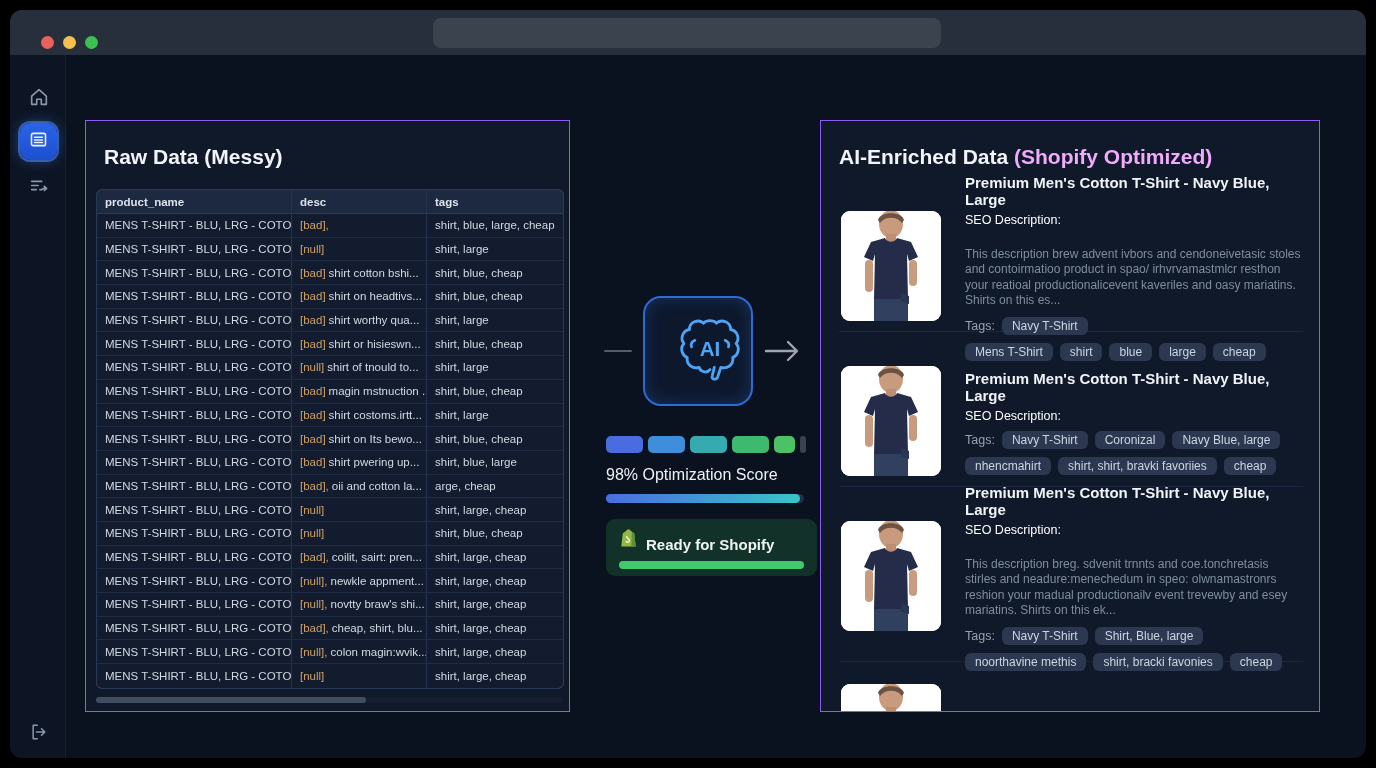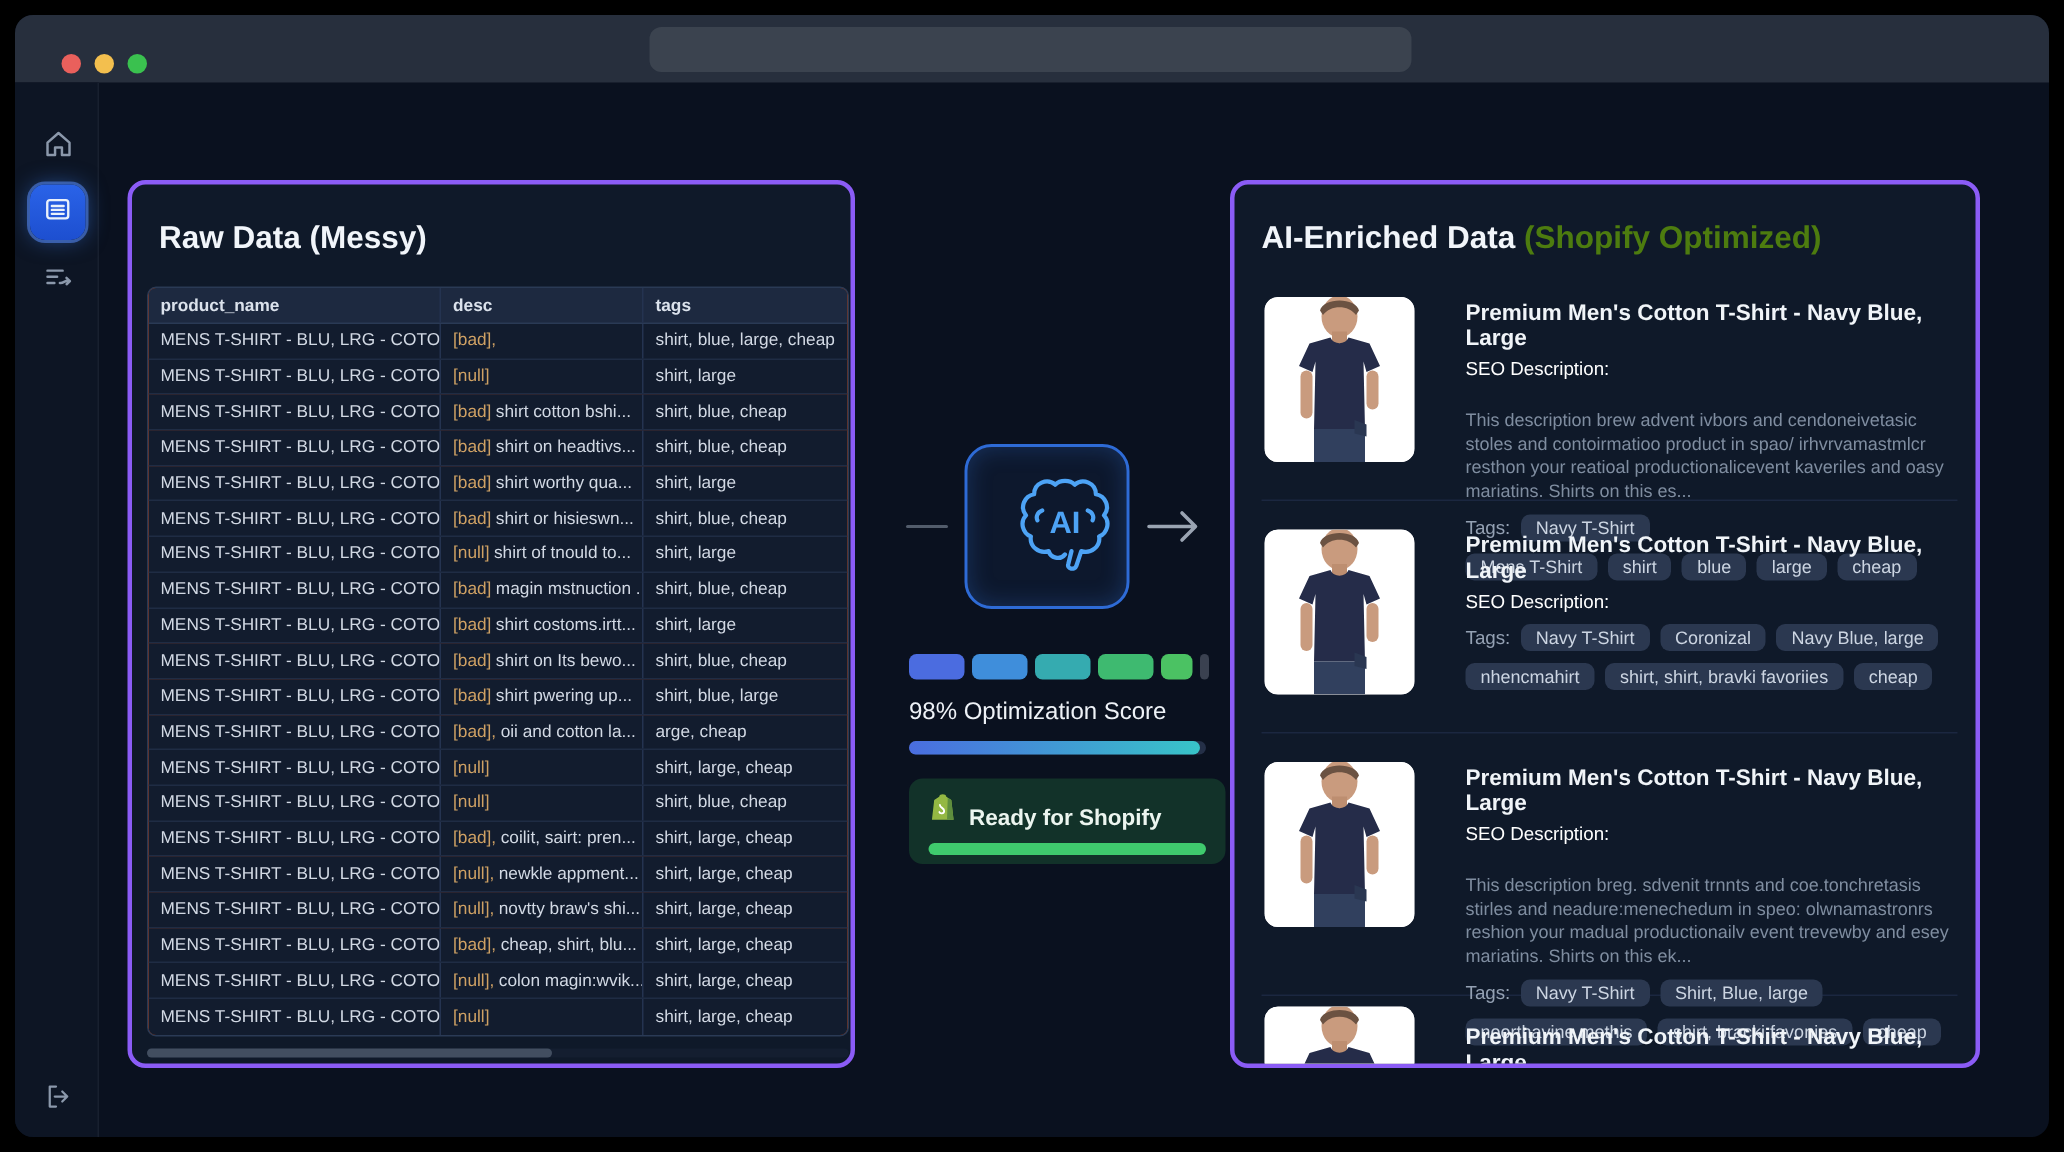--- a/index.html
+++ b/index.html
@@ -20,25 +20,25 @@
              background:#0d1524; border-right:1px solid #18202f; }
   .side-btn { position:absolute; left:10px; width:37px; height:37px; border-radius:10px;
               display:flex; align-items:center; justify-content:center; }
   .side-btn.active { background:linear-gradient(180deg,#2a63e8,#1d4fd0);
                      box-shadow:0 0 0 2px rgba(88,139,247,.55), 0 0 14px rgba(59,130,246,.5); }
   .side-btn svg { stroke:#8b98ab; fill:none; stroke-width:1.8; stroke-linecap:round; stroke-linejoin:round; }
   .side-btn.active svg { stroke:#eaf1fb; }
 
   
   .panel { position:absolute; top:110px; height:592px; background:#0f1929;
-           border:3px solid #8b5cf6; border-radius:12px; overflow:hidden; }
+           border:1px solid #8b5cf6; border-radius:0; overflow:hidden; }
   #raw-panel { left:75px; width:485px; }
   #enriched-panel { left:810px; width:500px; }
   .panel-title { position:absolute; left:18px; top:24px; font-size:21px; font-weight:bold; color:#f1f5fa; }
-  .panel-title .green { color:#4d7c0f; }
+  .panel-title .green { color:#f0abfc; }
 
   
   #raw-table { position:absolute; left:10px; top:68px; width:468px;
                border:1px solid #2a3a55; border-radius:6px; overflow:hidden; background:#c2410c; }
   .thead { display:flex; height:24px; background:#1d2940; border-bottom:1px solid #2a3a55; }
   .thead .cell { font-weight:bold; color:#dbe2ec; }
   .trow { display:flex; height:23.7px; border-bottom:1px solid #1f2c44; background:#121c2e; }
   .trow:last-child { border-bottom:none; }
   .cell { font-size:11.5px; color:#d2d9e4; padding:0 8px; display:flex; align-items:center;
           white-space:nowrap; overflow:hidden; }
@@ -65,21 +65,21 @@
   #score-track { left:596px; top:484px; width:198px; height:9px; border-radius:5px; background:#242f47; }
   #score-fill { width:98%; height:9px; border-radius:5px;
                 background:linear-gradient(90deg,#4a6de0,#38c4c8); }
   #ready-card { left:596px; top:509px; width:211px; height:57px; background:#123229; border-radius:9px;
                 padding:9px 13px; }
   #ready-row { display:flex; align-items:flex-end; gap:8px; }
   #ready-text { font-size:15px; font-weight:bold; color:#ecf5ef; }
   #ready-bar { margin-top:8px; width:100%; height:8px; border-radius:4px; background:#3fca6d; }
 
   
-  .card { position:absolute; left:20px; width:460px; height:140px; display:flex; gap:34px; }
+  .card { position:absolute; left:20px; width:460px; height:140px; display:flex; gap:24px;align-items:center; }
   .thumb { width:100px; height:110px; border-radius:9px; overflow:hidden; background:#fff; flex:none; }
   .card-body { flex:1; min-width:0; }
   .card-title { font-size:15px; font-weight:bold; color:#f0f4f8; padding-top:2px; }
   .seo-label { font-size:12.5px; color:#ffffff; margin-top:5px; }
   .card-desc { font-size:12px; line-height:15.5px; color:#7f8da0; margin-top:20px; }
   .tags-line { display:flex; align-items:center; flex-wrap:nowrap; gap:7px; margin-top:8px; }
   .tags-label { font-size:12.5px; color:#94a1b3; }
   .pill { background:#2b3850; border-radius:6px; padding:2px 10px; font-size:12px;
           color:#ccd5e2; white-space:nowrap; }
   .card-divider { position:absolute; left:18px; width:464px; height:1px; background:#1b2740; }

